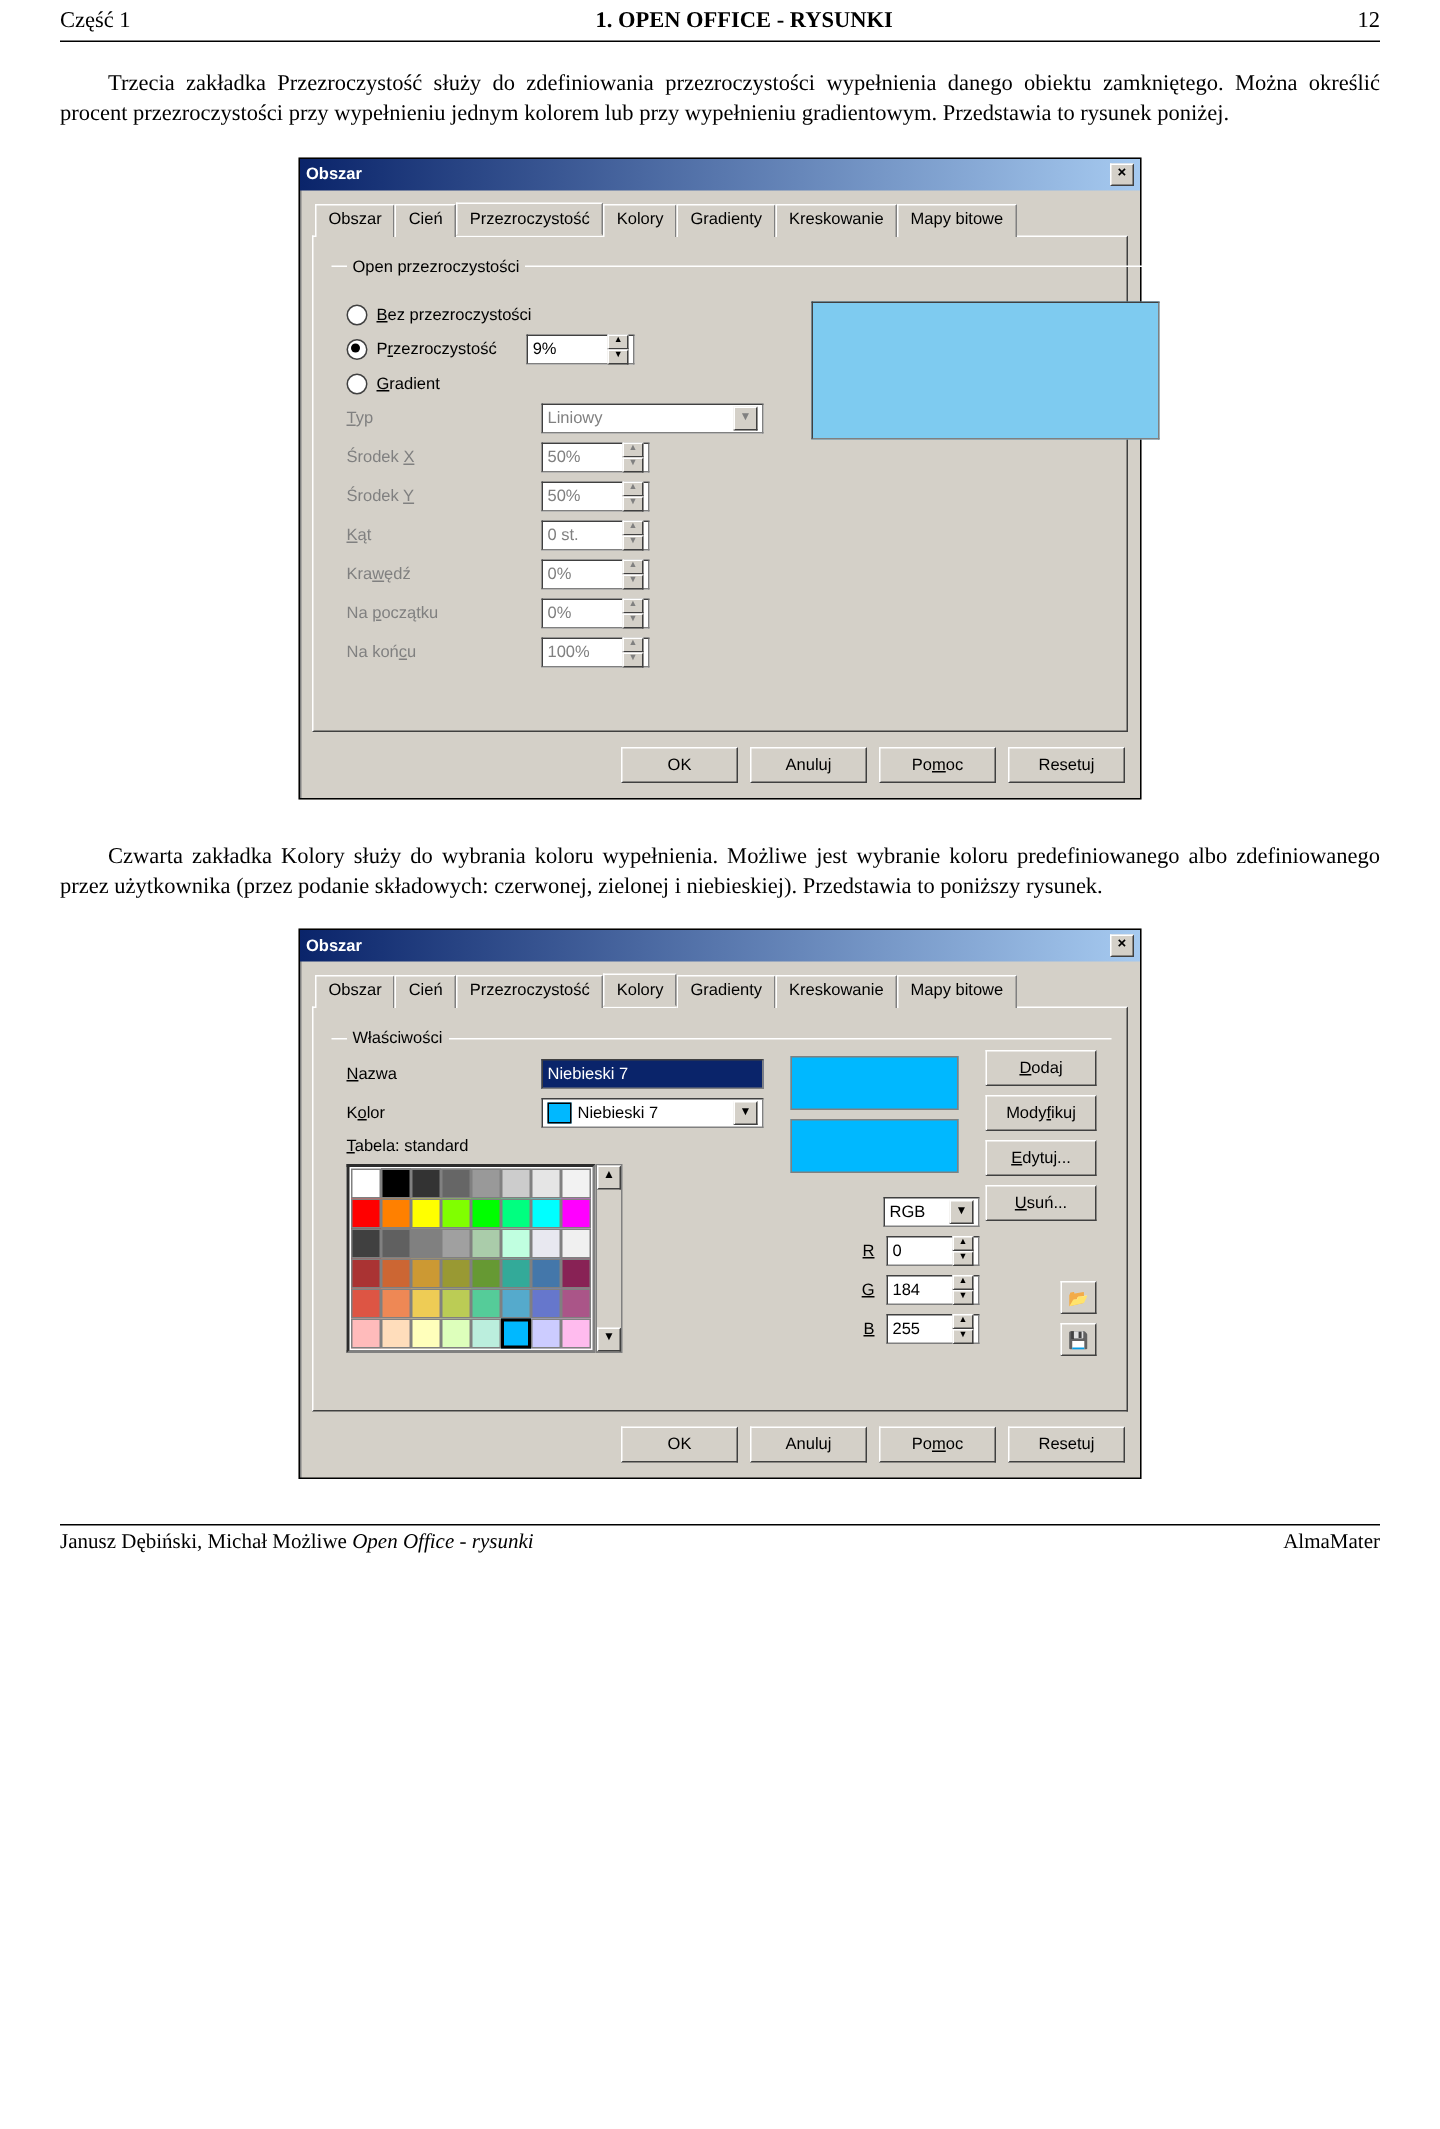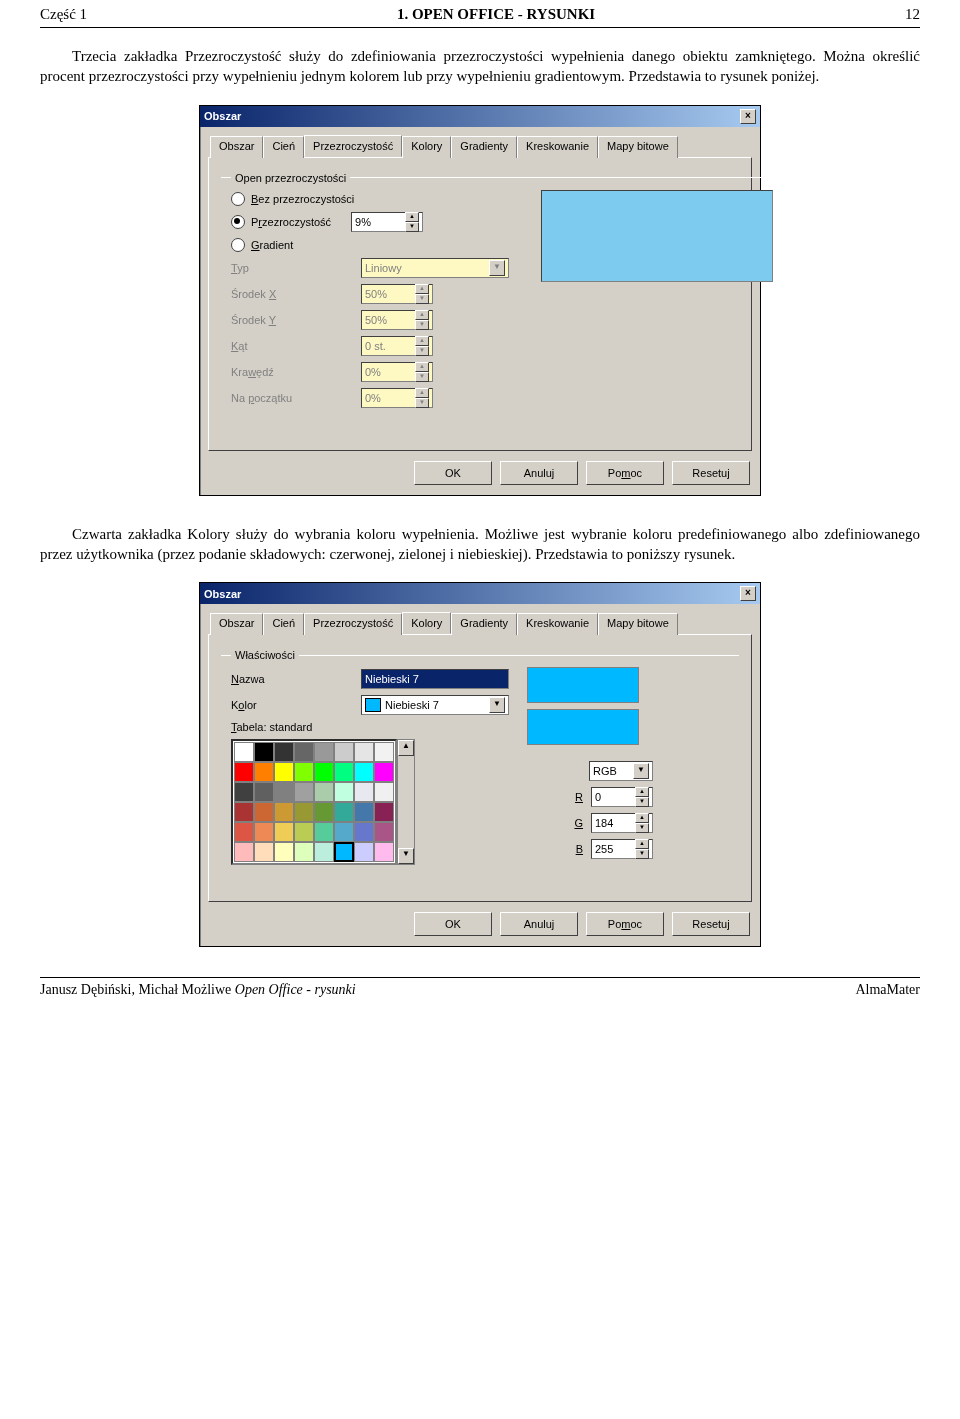--- a/index.html
+++ b/index.html
@@ -77,21 +77,21 @@
   .row label { width: 130px; color:#000; }
   .row label.disabled, .disabled { color: #808080; }
   .radio { width:12px; height:12px; border-radius:50%; border:1px solid #404040; background:#fff; margin-right:6px; display:inline-block; position:relative;}
   .radio.checked::after { content:""; width:6px; height:6px; border-radius:50%; background:#000; position:absolute; top:2px; left:2px;}
   .spin, .text-input, .combo {
     background:#fff; border:1px solid #808080;
     border-top-color:#404040; border-left-color:#404040;
     height:18px; font-size:11px; padding:0 3px; display:flex; align-items:center;
   }
   .spin { width:64px; justify-content:space-between; }
-  .spin.disabled, .combo.disabled { background:#fef9c3; color:#808080; }
+  .spin.disabled, .combo.disabled { background:#ffffff; color:#808080; }
   .spinbtns { display:flex; flex-direction:column; margin-left:4px;}
   .spinbtns div { width:12px; height:8px; background:#d4d0c8; border:1px solid #fff; border-right-color:#404040; border-bottom-color:#404040; font-size:6px; line-height:6px; text-align:center;}
   .text-input { width: 140px; }
   .combo { width: 140px; justify-content:space-between; }
   .combo .arrow { width:14px; height:14px; background:#d4d0c8; border:1px solid #fff; border-right-color:#404040; border-bottom-color:#404040; font-size:8px; text-align:center; line-height:12px;}
   .preview-box { width: 230px; height: 90px; background: #7ecbf0; border:1px solid #808080; border-top-color:#404040; border-left-color:#404040; margin-left:auto; margin-top:4px;}
   .preview-stack { display:flex; flex-direction:column; gap:6px; align-items:center; }
   .preview-stack .sw { width:110px; height:32px; border:1px solid #808080; }
   .button-row { display:flex; justify-content:flex-end; gap:8px; padding: 10px 10px 10px 0;}
   .btn {
@@ -141,21 +141,21 @@
       <div class="tab">Cień</div>
       <div class="tab active">Przezroczystość</div>
       <div class="tab">Kolory</div>
       <div class="tab">Gradienty</div>
       <div class="tab">Kreskowanie</div>
       <div class="tab">Mapy bitowe</div>
     </div>
     <div class="tabpanel">
       <fieldset class="group" style="border:none; border-top:1px groove #fff; padding-top:2px;">
         <legend>Open przezroczystości</legend>
-        <div style="display:flex; gap:30px;">
+        <div style="display:flex; gap:30px;margin-top:11px;">
           <div style="flex:0 0 280px;">
             <div class="row">
               <span class="radio"></span>
               <span><span class="ul">B</span>ez przezroczystości</span>
             </div>
             <div class="row">
               <span class="radio checked"></span>
               <span>P<span class="ul">r</span>zezroczystość</span>
               <div style="width:20px"></div>
               <div class="spin">
@@ -214,20 +214,30 @@
                     <div class="spinbtns">
                       <div>▲</div>
                       <div>▼</div>
                     </div>
                   </div>
                 </div>
             <div class="row">
                   <label class="disabled">Na <span class="ul">p</span>oczątku</label>
               <div class="spin disabled">
                     <span>0%</span>
+                    <div class="spinbtns">
+                      <div>▲</div>
+                      <div>▼</div>
+                    </div>
+                  </div>
+                </div>
+            <div class="row">
+                  <label class="disabled">Na koń<span class="ul">c</span>u</label>
+              <div class="spin disabled">
+                    <span>100%</span>
                     <div class="spinbtns">
                       <div>▲</div>
                       <div>▼</div>
                     </div>
                   </div>
                 </div>
           </div>
           <div style="flex:1;">
             <div class="preview-box"></div>
           </div>
@@ -383,20 +393,37 @@
               <div class="spin" style="width:54px">
                     <span>255</span>
                     <div class="spinbtns">
                       <div>▲</div>
                       <div>▼</div>
                     </div>
                   </div>
             </div>
           </div>
 
+          <div style="flex:1;" class="side-btns">
+            <div class="btn small">
+                  <span><span class="ul">D</span>odaj</span>
+                </div>
+            <div class="btn small">
+                  <span>Mody<span class="ul">f</span>ikuj</span>
+                </div>
+            <div class="btn small">
+                  <span><span class="ul">E</span>dytuj...</span>
+                </div>
+            <div class="btn small">
+                  <span><span class="ul">U</span>suń...</span>
+                </div>
+            <div style="height:28px"></div>
+            <div class="icon-btn">📂</div>
+            <div class="icon-btn">💾</div>
+          </div>
         </div>
       </fieldset>
     </div>
   </div>
   <div class="button-row">
     <div class="btn">OK</div>
     <div class="btn">Anuluj</div>
     <div class="btn">
           <span>Po<span class="ul">m</span>oc</span>
         </div>

